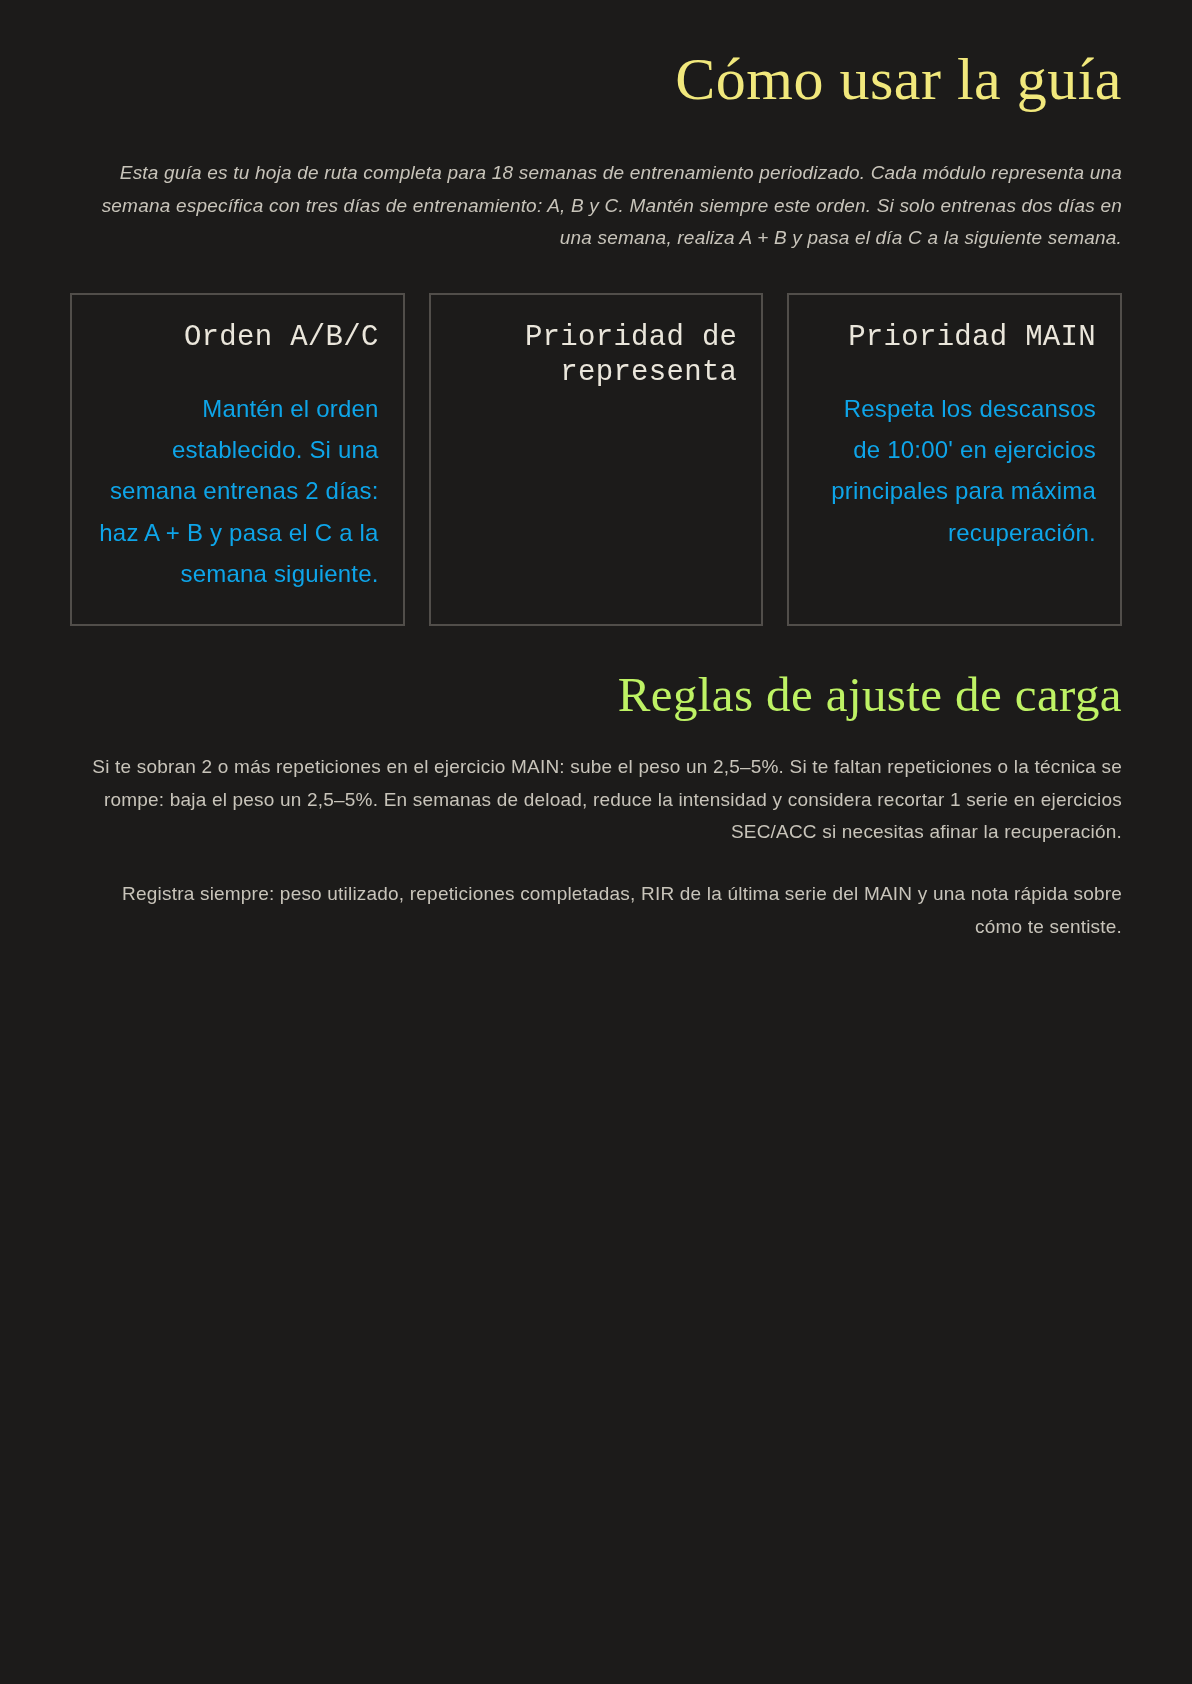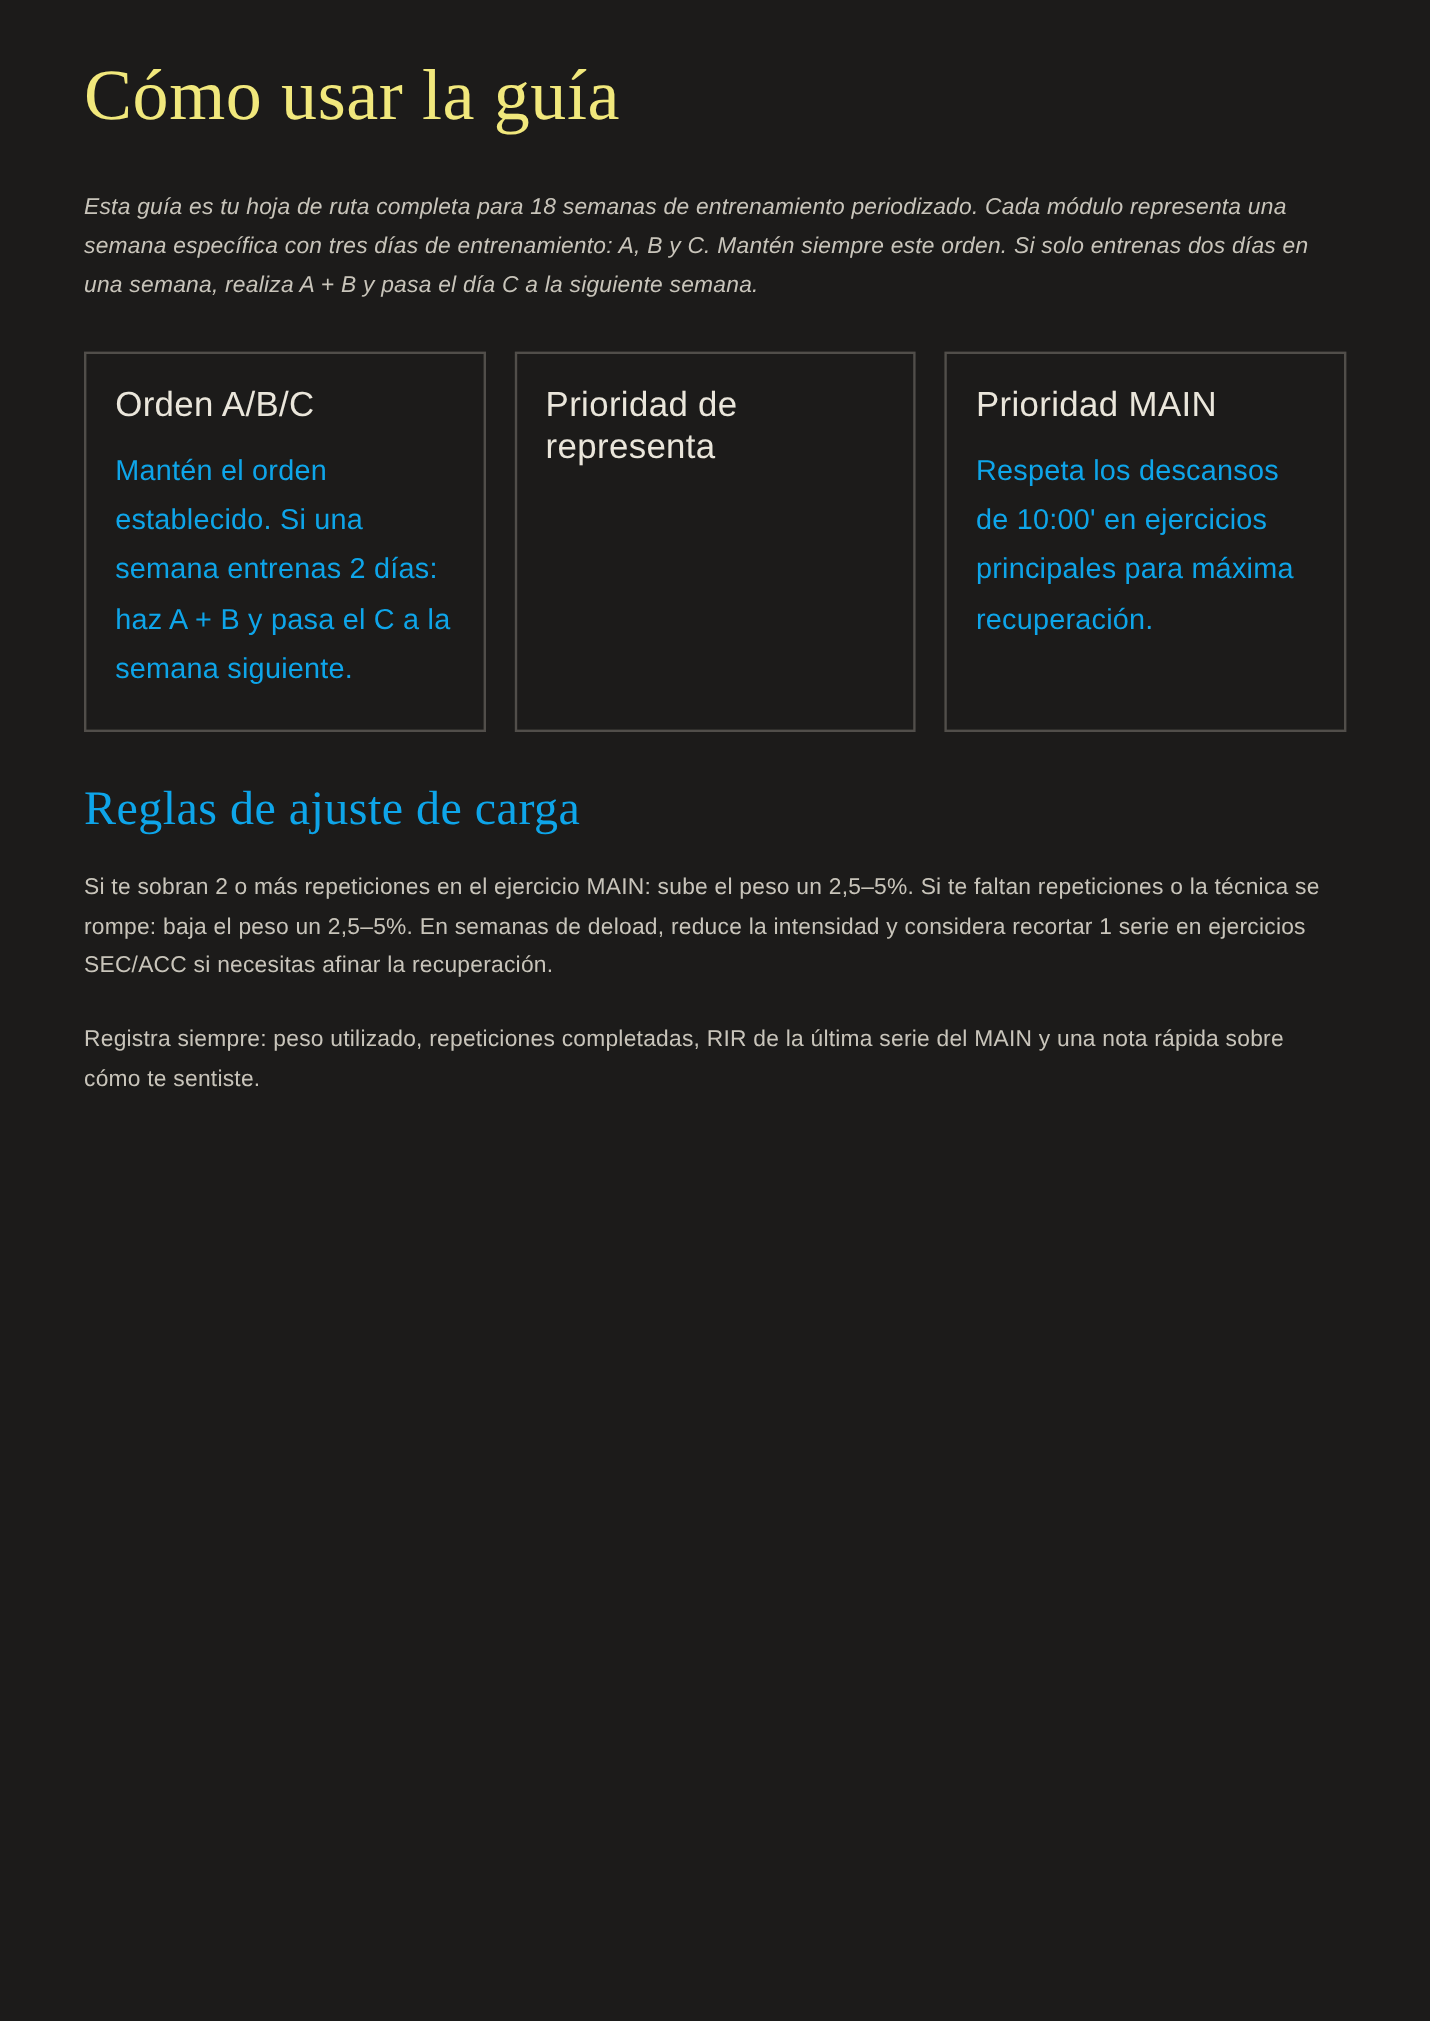--- a/index.html
+++ b/index.html
@@ -13,20 +13,21 @@
     height: 1684px;
     font-family: "Liberation Sans", sans-serif;
     overflow: hidden;
   }
 
   .page {
     width: 100%;
     height: 100%;
     padding: 42px 70px 60px 70px;
     background: #1c1b1a;
+    text-align: right;
   }
 
   h1.page-title {
     font-family: "Liberation Serif", "DejaVu Serif", serif;
     font-weight: 500;
     font-size: 60px;
     line-height: 1.25;
     color: #f1e87c;
     letter-spacing: 0.5px;
     margin-bottom: 40px;
@@ -48,42 +49,42 @@
     margin: 0 0 40px 0;
   }
 
   .card {
     border: 2px solid #514e4a;
     background: #1c1b1a;
     padding: 26px 24px 30px 24px;
   }
 
   .card h3 {
-    font-family: Liberation Sans, sans-serif;
+    font-family: Liberation Mono, monospace;
     font-weight: 500;
     font-size: 29px;
     line-height: 1.2;
     color: #eae6db;
     letter-spacing: 0.3px;
-    margin-bottom: 16px;
+    margin-bottom: 32px;
   }
 
   .card p {
     font-size: 24px;
     line-height: 1.72;
     color: #0ea5e9;
     letter-spacing: 0.2px;
   }
 
   h2.section-heading {
     font-family: "Liberation Serif", "DejaVu Serif", serif;
     font-weight: 500;
-    font-size: 40px;
+    font-size: 49px;
     line-height: 1.2;
-    color: #0ea5e9;
+    color: #bef264;
     letter-spacing: 0.4px;
     margin: 0 0 26px 0;
   }
 
   .section p + p { margin-top: 29px; }
 </style>
 </head>
 <body>
 
 <div class="page">

